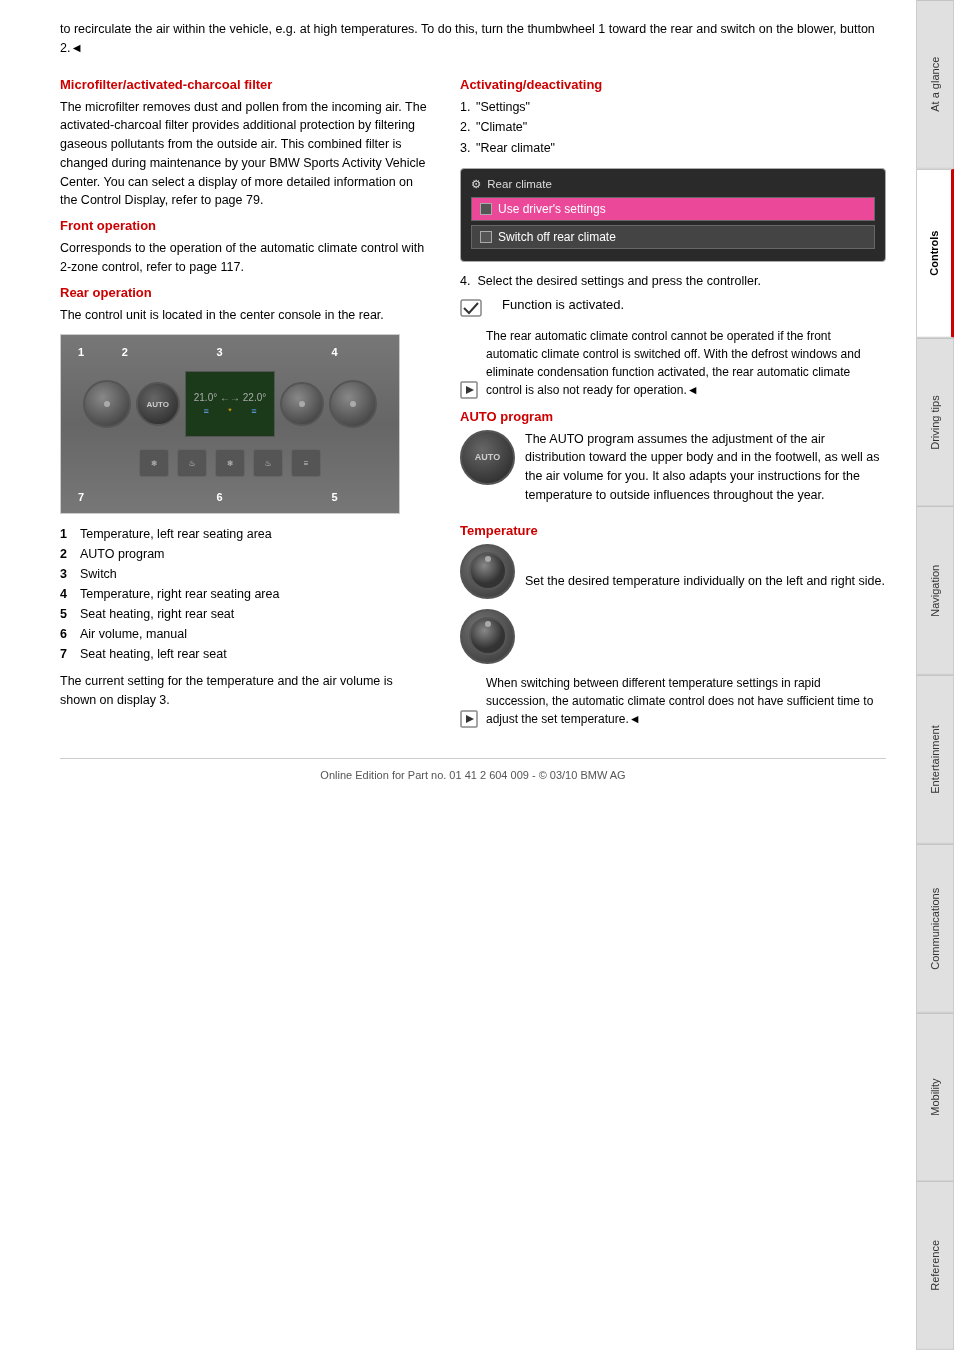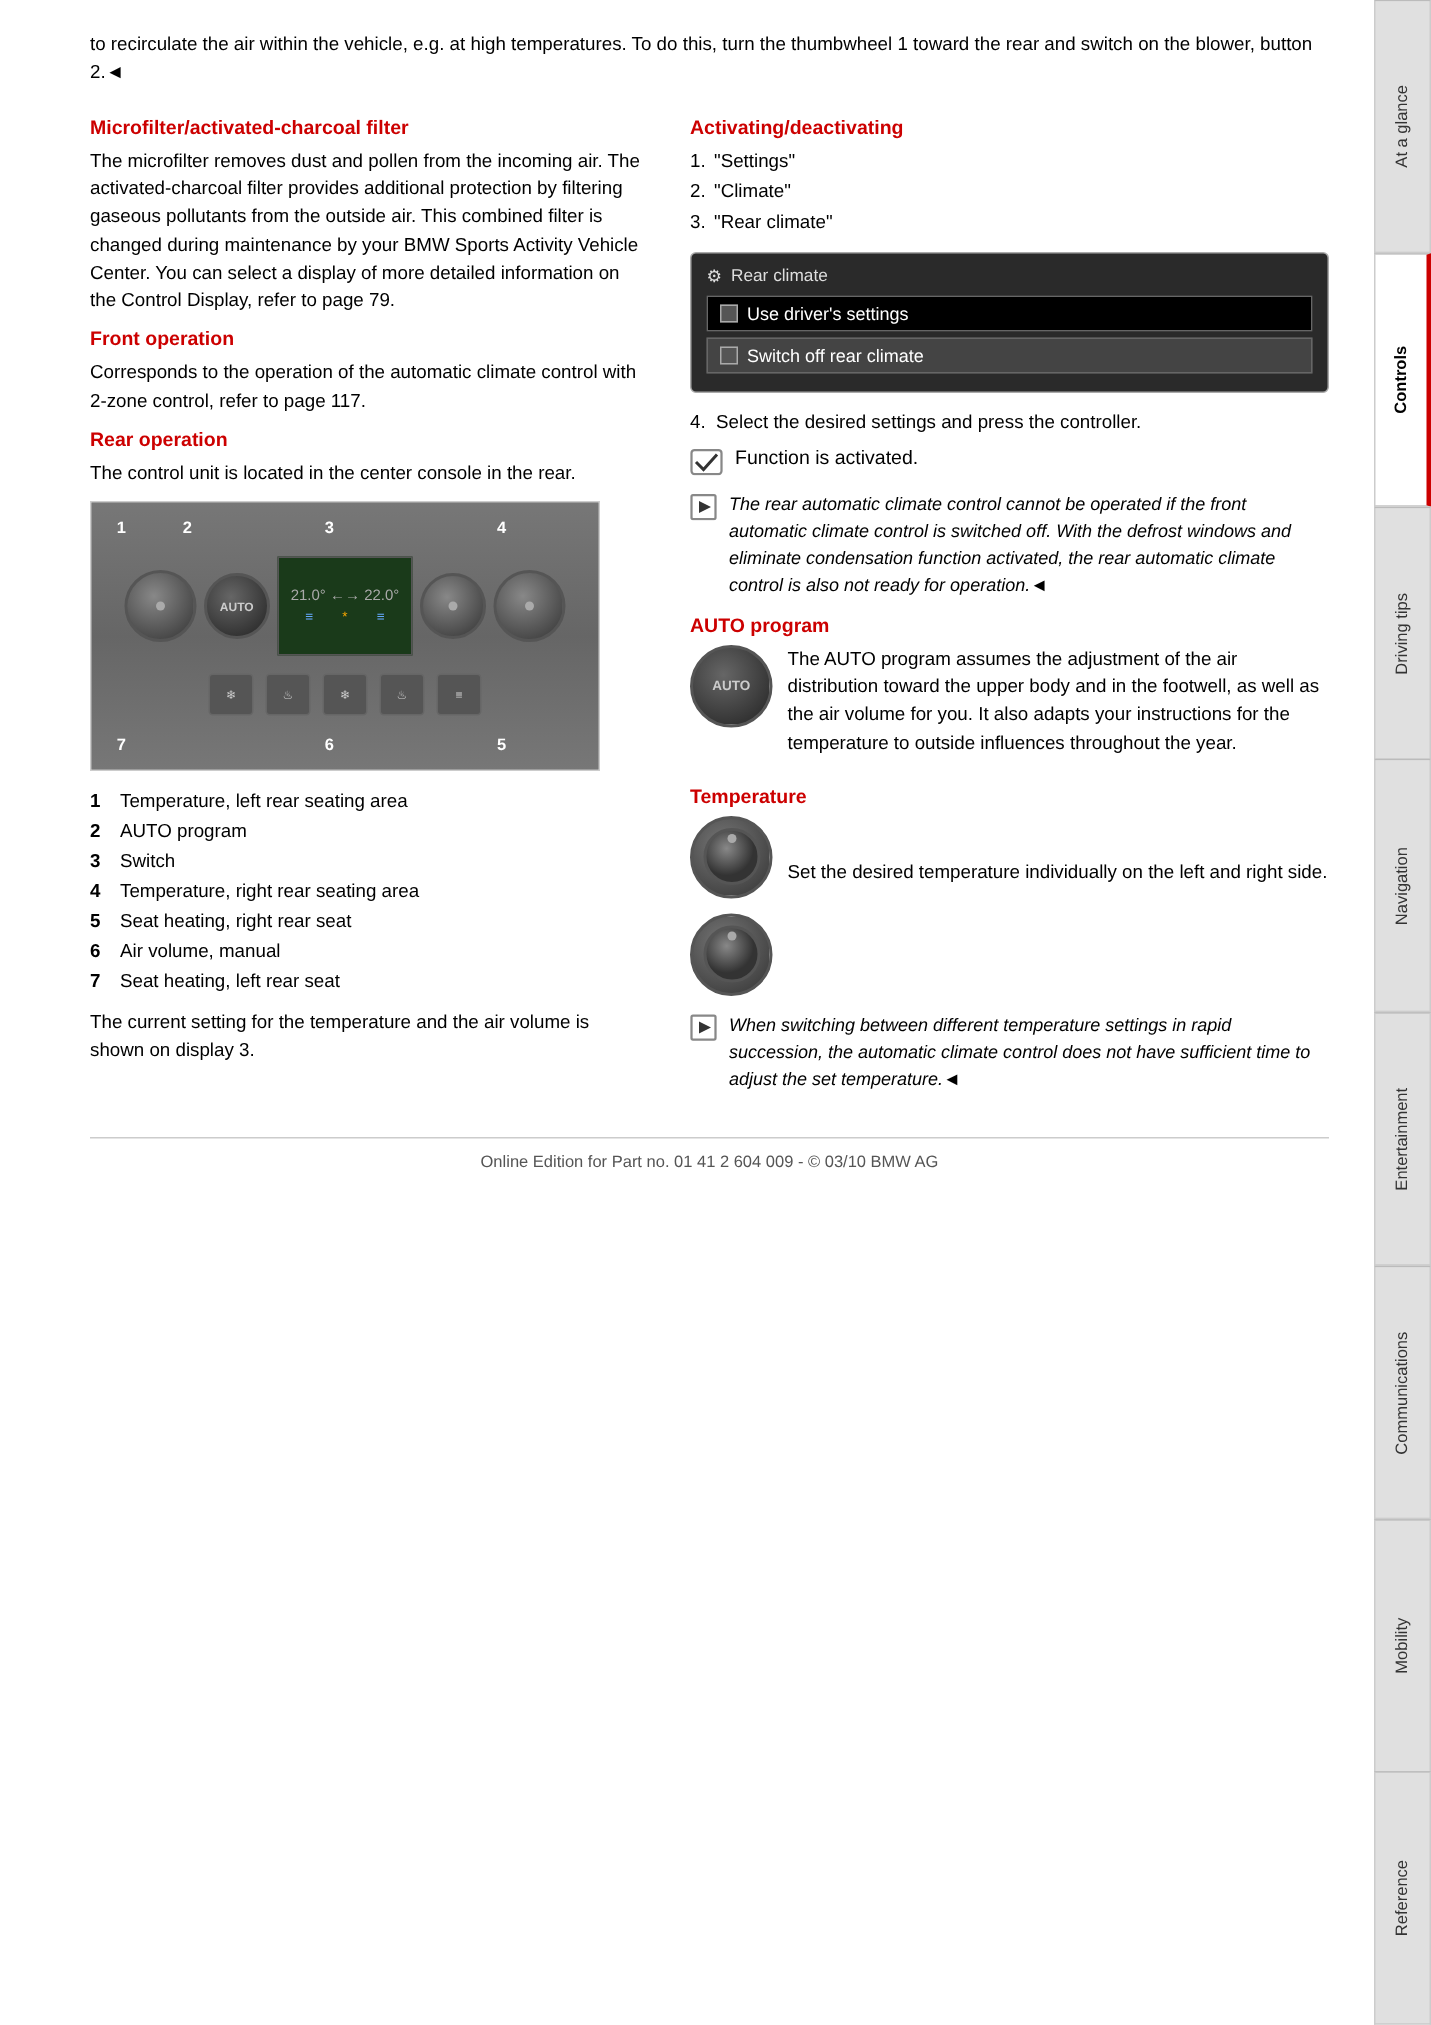--- a/index.html
+++ b/index.html
@@ -156,55 +156,54 @@
       padding: 4px 8px;
       margin-bottom: 4px;
       font-size: 12px;
       color: #fff;
       display: flex;
       align-items: center;
       gap: 6px;
     }
 
     .rear-climate-box .menu-item.highlighted {
-      background: #000000;
+      background: #ec4899;
     }
 
     .checkbox-icon {
       width: 12px;
       height: 12px;
       border: 1px solid #aaa;
       display: inline-block;
       background: #555;
     }
 
     
     .check-function {
       display: flex;
       align-items: flex-start;
-      gap: 8px;
+      gap: 20px;
       margin-bottom: 10px;
     }
 
     .check-icon {
       width: 22px;
       height: 18px;
       flex-shrink: 0;
       margin-top: 2px;
     }
 
     
     .note-box {
       display: flex;
-      align-items: flex-start;
+      align-items: flex-end;
       gap: 8px;
       margin: 10px 0;
       font-size: 12px;
       line-height: 1.5;
-      font-style: italic;
     }
 
     .triangle-icon {
       width: 18px;
       height: 18px;
       flex-shrink: 0;
       margin-top: 2px;
     }
 
     

